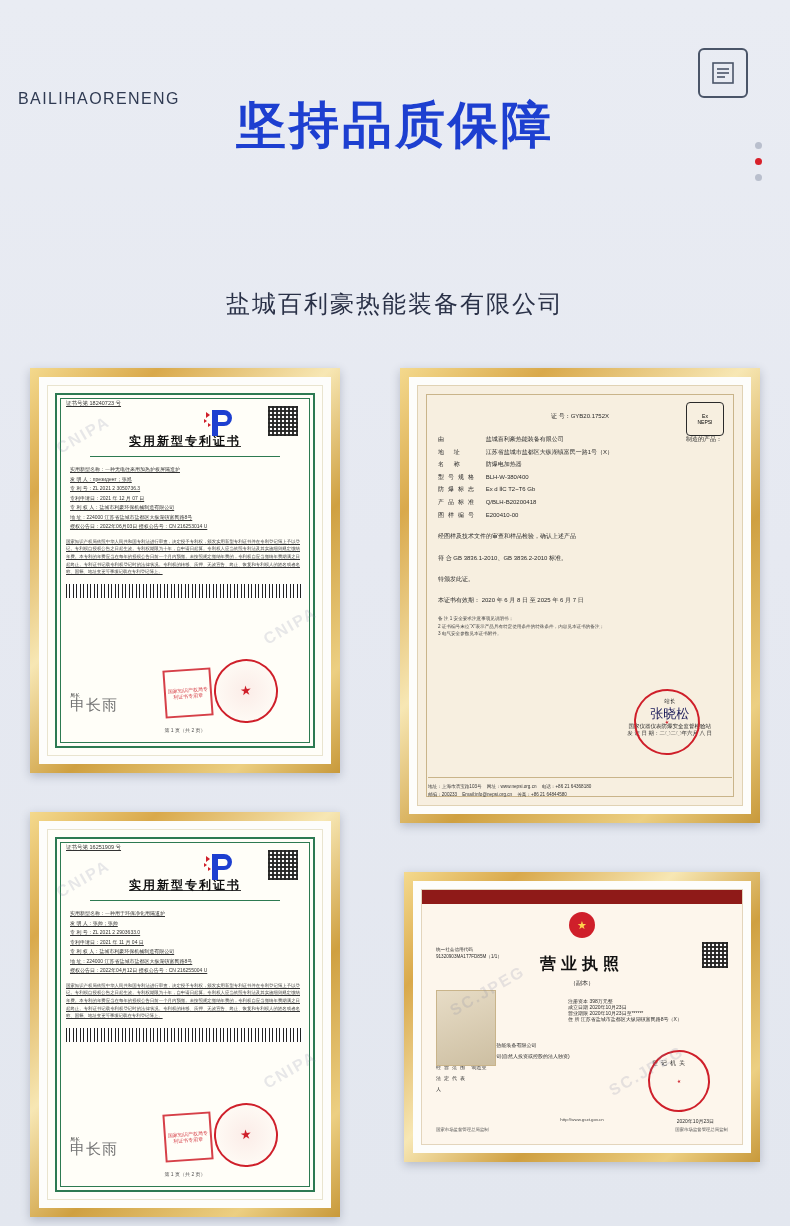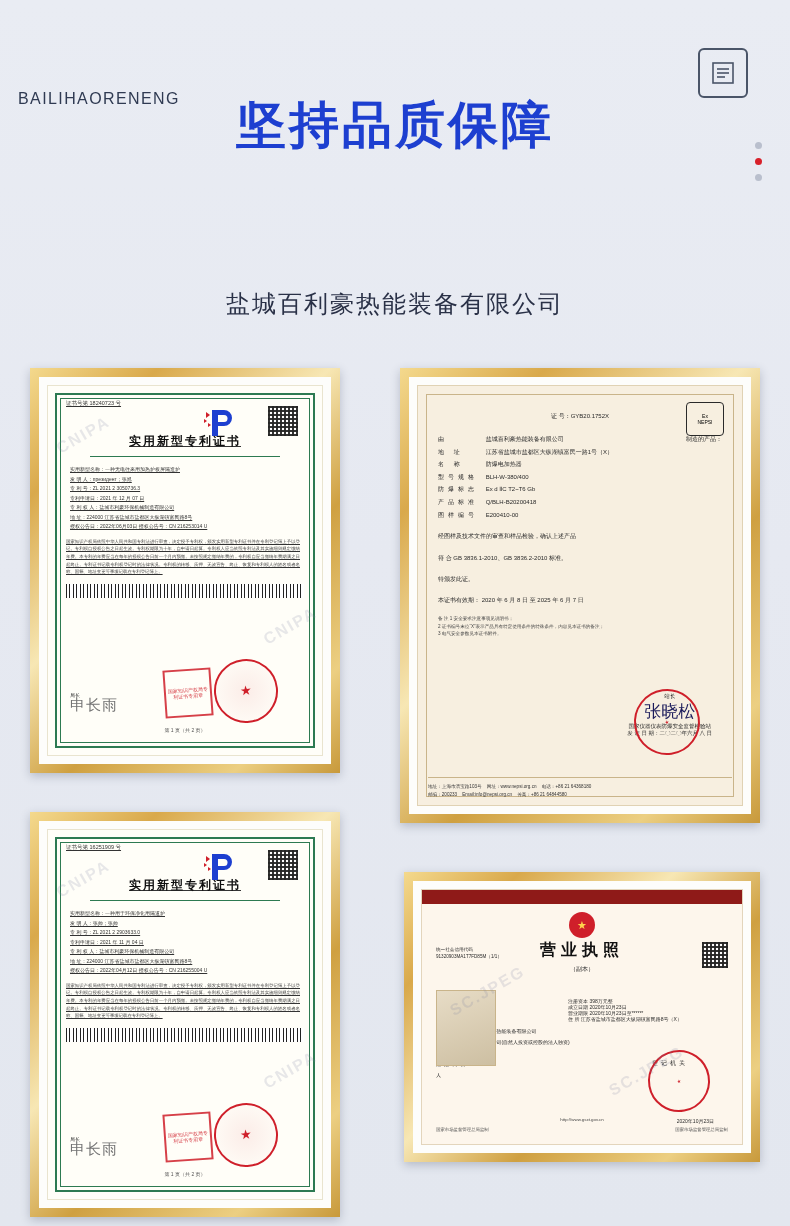--- a/index.html
+++ b/index.html
@@ -148,21 +148,21 @@
     text-align:center;font-size:20px;font-weight:700;letter-spacing:6px;color:#1a1a1a;
     margin-top:42px;
   }
   .ex-sub{text-align:center;font-size:6px;margin-top:8px;}
   .ex-rows{margin-top:12px;line-height:2.1;}
   .ex-rows .lbl{display:inline-block;width:46px;letter-spacing:4px;}
   .ex-rows .rt{float:right;}
   .ex-note{margin-top:10px;line-height:1.9;}
   .ex-tiny{margin-top:8px;font-size:4.6px;line-height:1.7;color:#444;}
   .ex-sign{position:absolute;right:10px;bottom:54px;text-align:center;font-size:5.5px;}
-  .ex-sign .nm{font-family:"Liberation Serif",serif;font-size:17px;color:#1b1b5a;}
+  .ex-sign .nm{font-family:"Liberation Serif",serif;font-size:13px;color:#1b1b5a;}
   .ex-seal{
     position:absolute;right:22px;bottom:36px;width:62px;height:62px;border-radius:50%;
     border:2px solid #cf1f2a;color:#cf1f2a;font-size:5px;text-align:center;
     display:flex;align-items:center;justify-content:center;transform:rotate(-8deg);
   }
   .ex-foot{
     position:absolute;left:10px;right:10px;bottom:6px;border-top:1px solid #c9b48a;
     padding-top:5px;font-size:4.6px;color:#333;line-height:1.7;
   }
   .ex-badge{
@@ -175,21 +175,21 @@
   .p-bl{background:#fdf6ec;border:1px solid #e3d5bc;}
   .bl-top{
     position:absolute;left:0;right:0;top:0;height:14px;background:#8f1a18;
   }
   .bl-inner{position:absolute;left:14px;right:14px;top:22px;bottom:10px;font-size:5px;color:#2b2b2b;}
   .bl-emblem{
     position:absolute;left:50%;transform:translateX(-50%);top:0;width:26px;height:26px;border-radius:50%;
     background:#cf1f2a;display:flex;align-items:center;justify-content:center;color:#ffd34d;font-size:11px;
   }
   .bl-title{
-    text-align:center;font-size:16px;font-weight:700;letter-spacing:5px;color:#111;margin-top:28px;
+    text-align:center;font-size:16px;font-weight:700;letter-spacing:5px;color:#111;margin-top:42px;
   }
   .bl-sub{text-align:center;font-size:6px;margin-top:4px;}
   .bl-code{position:absolute;left:0;top:34px;font-size:4.6px;line-height:1.6;}
   .bl-qr{
     position:absolute;right:0;top:30px;width:26px;height:26px;
     background:repeating-linear-gradient(90deg,#111 0 2px,#fff 2px 4px),
                repeating-linear-gradient(0deg,#111 0 2px,#fff 2px 4px);
     background-blend-mode:multiply;opacity:.85;
   }
   .bl-rows{margin-top:52px;line-height:2.2;}

